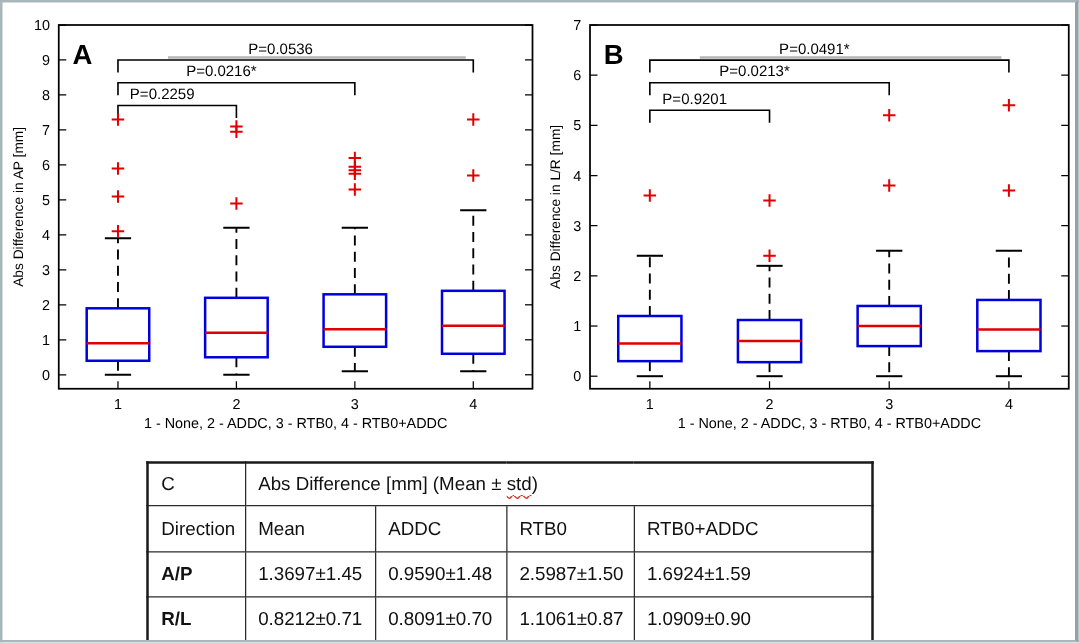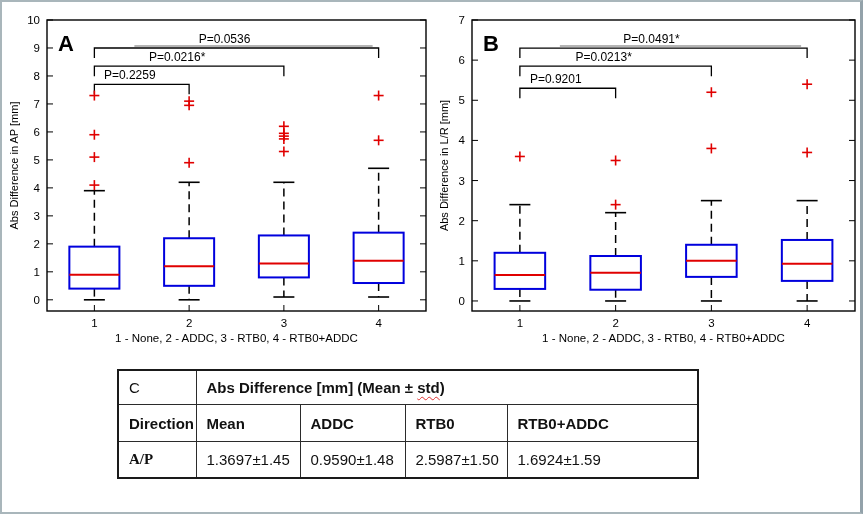--- a/index.html
+++ b/index.html
@@ -13,25 +13,25 @@
   table.summary{
     border-collapse:collapse;table-layout:fixed;width:580px;
     font-family:"Liberation Sans",sans-serif;color:#111;
   }
   table.summary td,table.summary th{
     border:1.5px solid #2b2b2b;padding:0 10px;text-align:left;vertical-align:middle;
     font-size:15px;overflow:hidden;white-space:nowrap;
   }
   table.summary{border:2px solid #1a1a1a;}
   tr.r-title td{height:33px;}
-  tr.r-head th{height:36px;font-weight:bold;margin-top:30px;}
-  tr.r-data th{font-weight:bold;font-family:Liberation Serif, serif;}
+  tr.r-head th{height:36px;font-weight:normal;margin-top:30px;}
+  tr.r-data th{font-weight:bold;}
   tr.r-data td,tr.r-data th{height:35px;}
   td.c-panel{text-align:center;font-size:20px;font-weight:400;}
-  td.c-title{text-align:center;font-weight:bold;font-size:15.5px;}
+  td.c-title{text-align:center;font-weight:normal;font-size:15.5px;}
   .misspell{
     text-decoration:underline;
     text-decoration-style:wavy;
     text-decoration-color:#e03030;
     text-decoration-thickness:1px;
     text-underline-offset:3px;
   }
 </style>
 </head>
 <body>
@@ -321,16 +321,23 @@
         <th>RTB0</th>
         <th>RTB0+ADDC</th>
       </tr>
       <tr class="r-data">
         <th>A/P</th>
         <td>1.3697±1.45</td>
         <td>0.9590±1.48</td>
         <td>2.5987±1.50</td>
         <td>1.6924±1.59</td>
       </tr>
+      <tr class="r-data">
+        <th>R/L</th>
+        <td>0.8212±0.71</td>
+        <td>0.8091±0.70</td>
+        <td>1.1061±0.87</td>
+        <td>1.0909±0.90</td>
+      </tr>
     </tbody>
       </table>
   </div>
 </div>
 
 </body></html>

